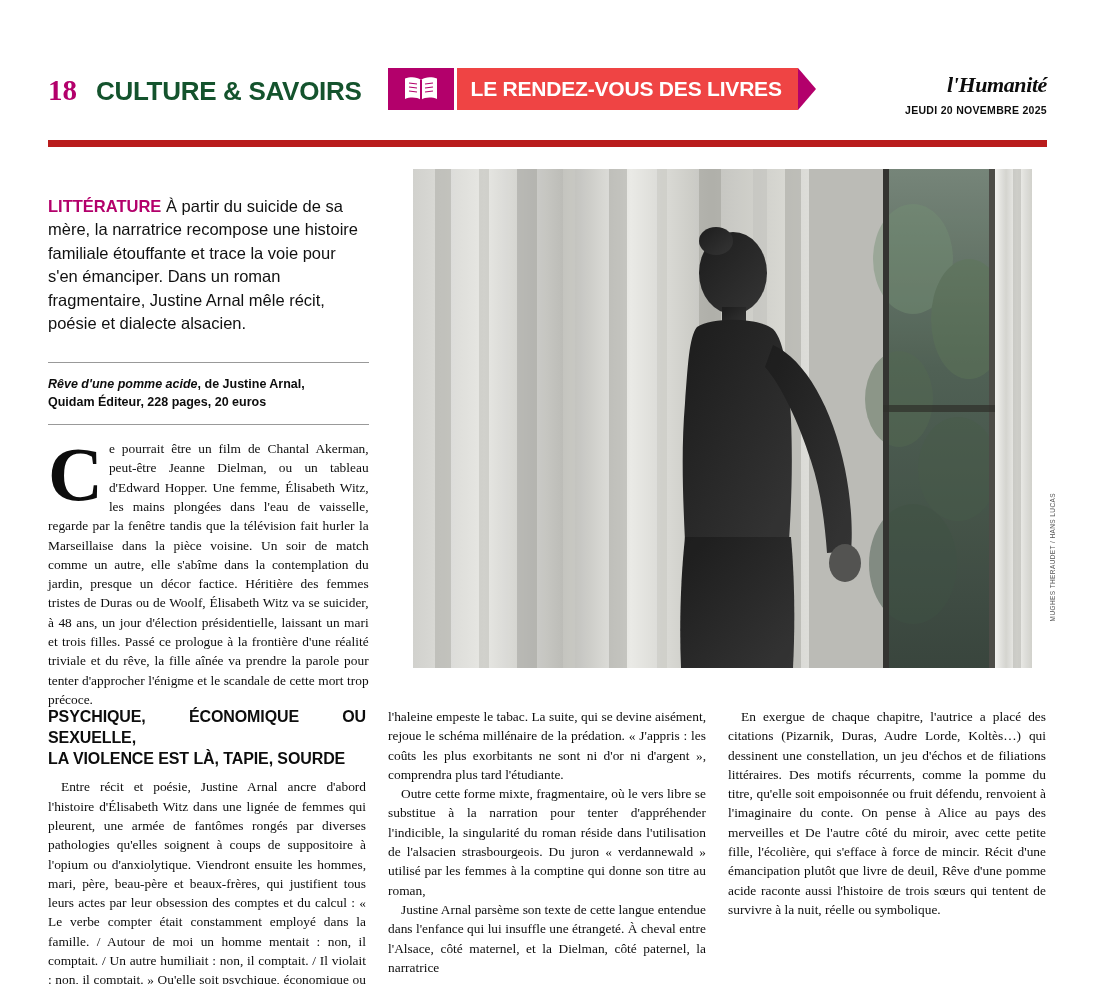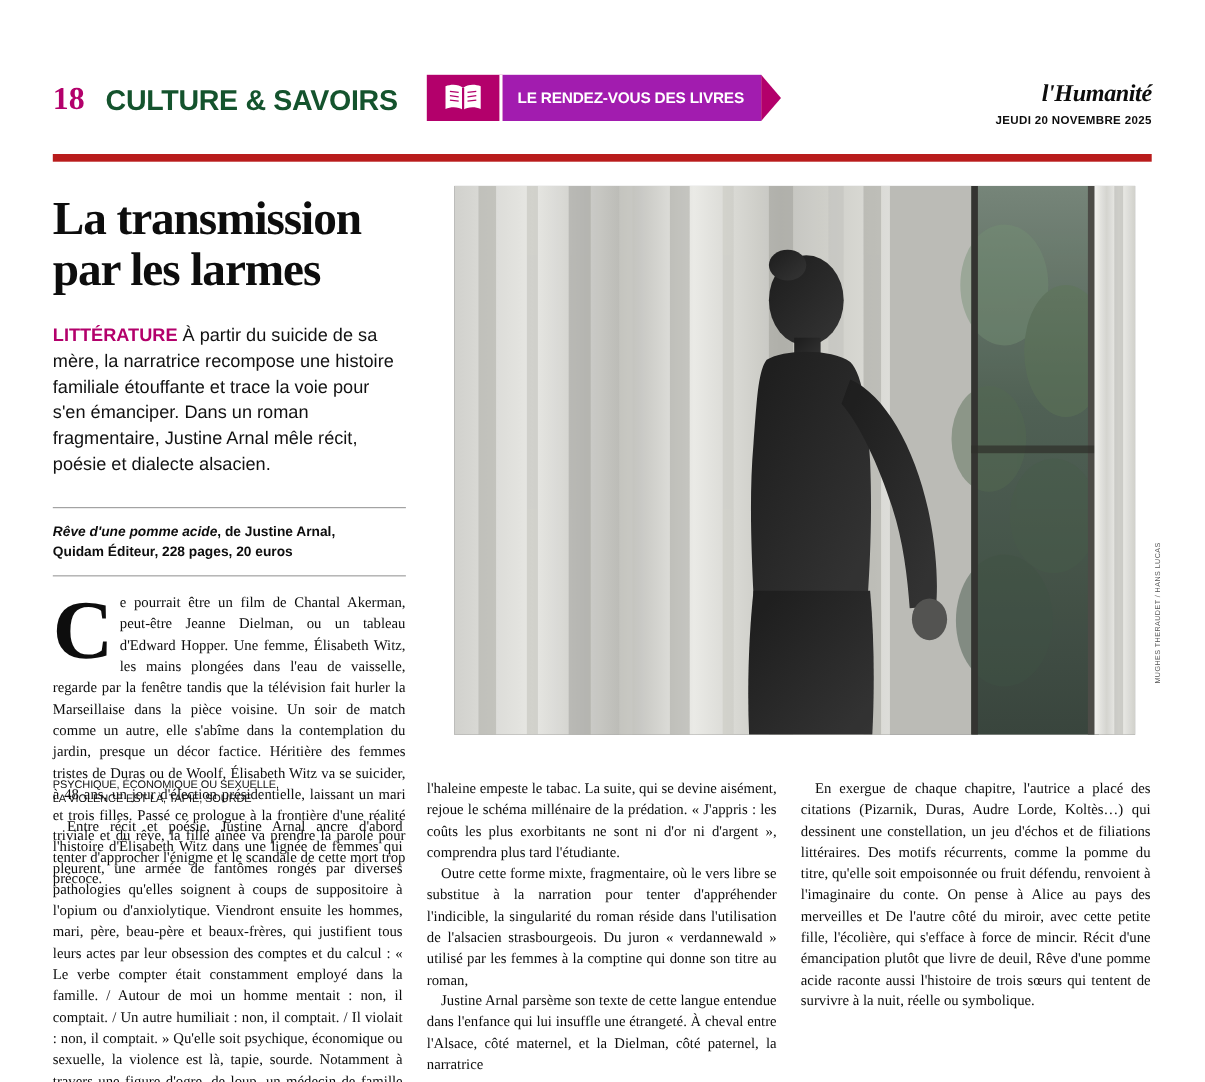--- a/index.html
+++ b/index.html
@@ -60,25 +60,25 @@
   }
   .rdv-book {
     width: 66px;
     background: #b3006b;
     display: flex;
     align-items: center;
     justify-content: center;
     border-right: 3px solid #ffffff;
   }
   .rdv-label {
-    background: #a21caf;
+    background: #ef4444;
     color: #ffffff;
     font-family: "Liberation Sans", sans-serif;
     font-weight: bold;
-    font-size: 14px;
+    font-size: 21px;
     letter-spacing: -0.2px;
     display: flex;
     align-items: center;
     padding: 0 16px 0 14px;
   }
   .rdv-tail {
     width: 0;
     height: 0;
     border-top: 21px solid transparent;
     border-bottom: 21px solid transparent;
@@ -209,22 +209,22 @@
     font-family: "Liberation Serif", serif;
     font-size: 13.4px;
     line-height: 1.44;
     text-align: justify;
     hyphens: auto;
   }
   .col p { margin: 0; text-indent: 13px; }
   .col p.noind { text-indent: 0; }
   .subhead {
     font-family: "Liberation Sans", sans-serif;
-    font-size: 10px;
-    font-weight: normal;
+    font-size: 16px;
+    font-weight: bold;
     line-height: 1.3;
     letter-spacing: -0.1px;
     margin-bottom: 8px;
   }
   i, em { font-style: italic; text-align: center; }
 </style>
 </head>
 <body>
 
 <div class="page">
@@ -249,24 +249,20 @@
 
     <div class="brand-block">
       <div class="brand-name">l'Humanité</div>
       <div class="brand-date">JEUDI 20 NOVEMBRE 2025</div>
     </div>
   </div>
 
   <div class="top-zone">
 
     <div class="left-col">
-      <h1 class="headline">
-        <span>La transmission</span><br>
-        <span>par les larmes</span>
-      </h1>
 
       <div class="standfirst">
         <span class="kicker">LITTÉRATURE</span><span> À partir du suicide de sa mère, la narratrice recompose une histoire familiale étouffante et trace la voie pour s'en émanciper. Dans un roman fragmentaire, Justine Arnal mêle récit, poésie et dialecte alsacien.</span>
       </div>
 
       <hr class="book-rule">
       <div class="book-ref">
         <em>Rêve d'une pomme acide</em><span>, de Justine Arnal,</span><br>
         <span>Quidam Éditeur, 228 pages, 20 euros</span>
       </div>

